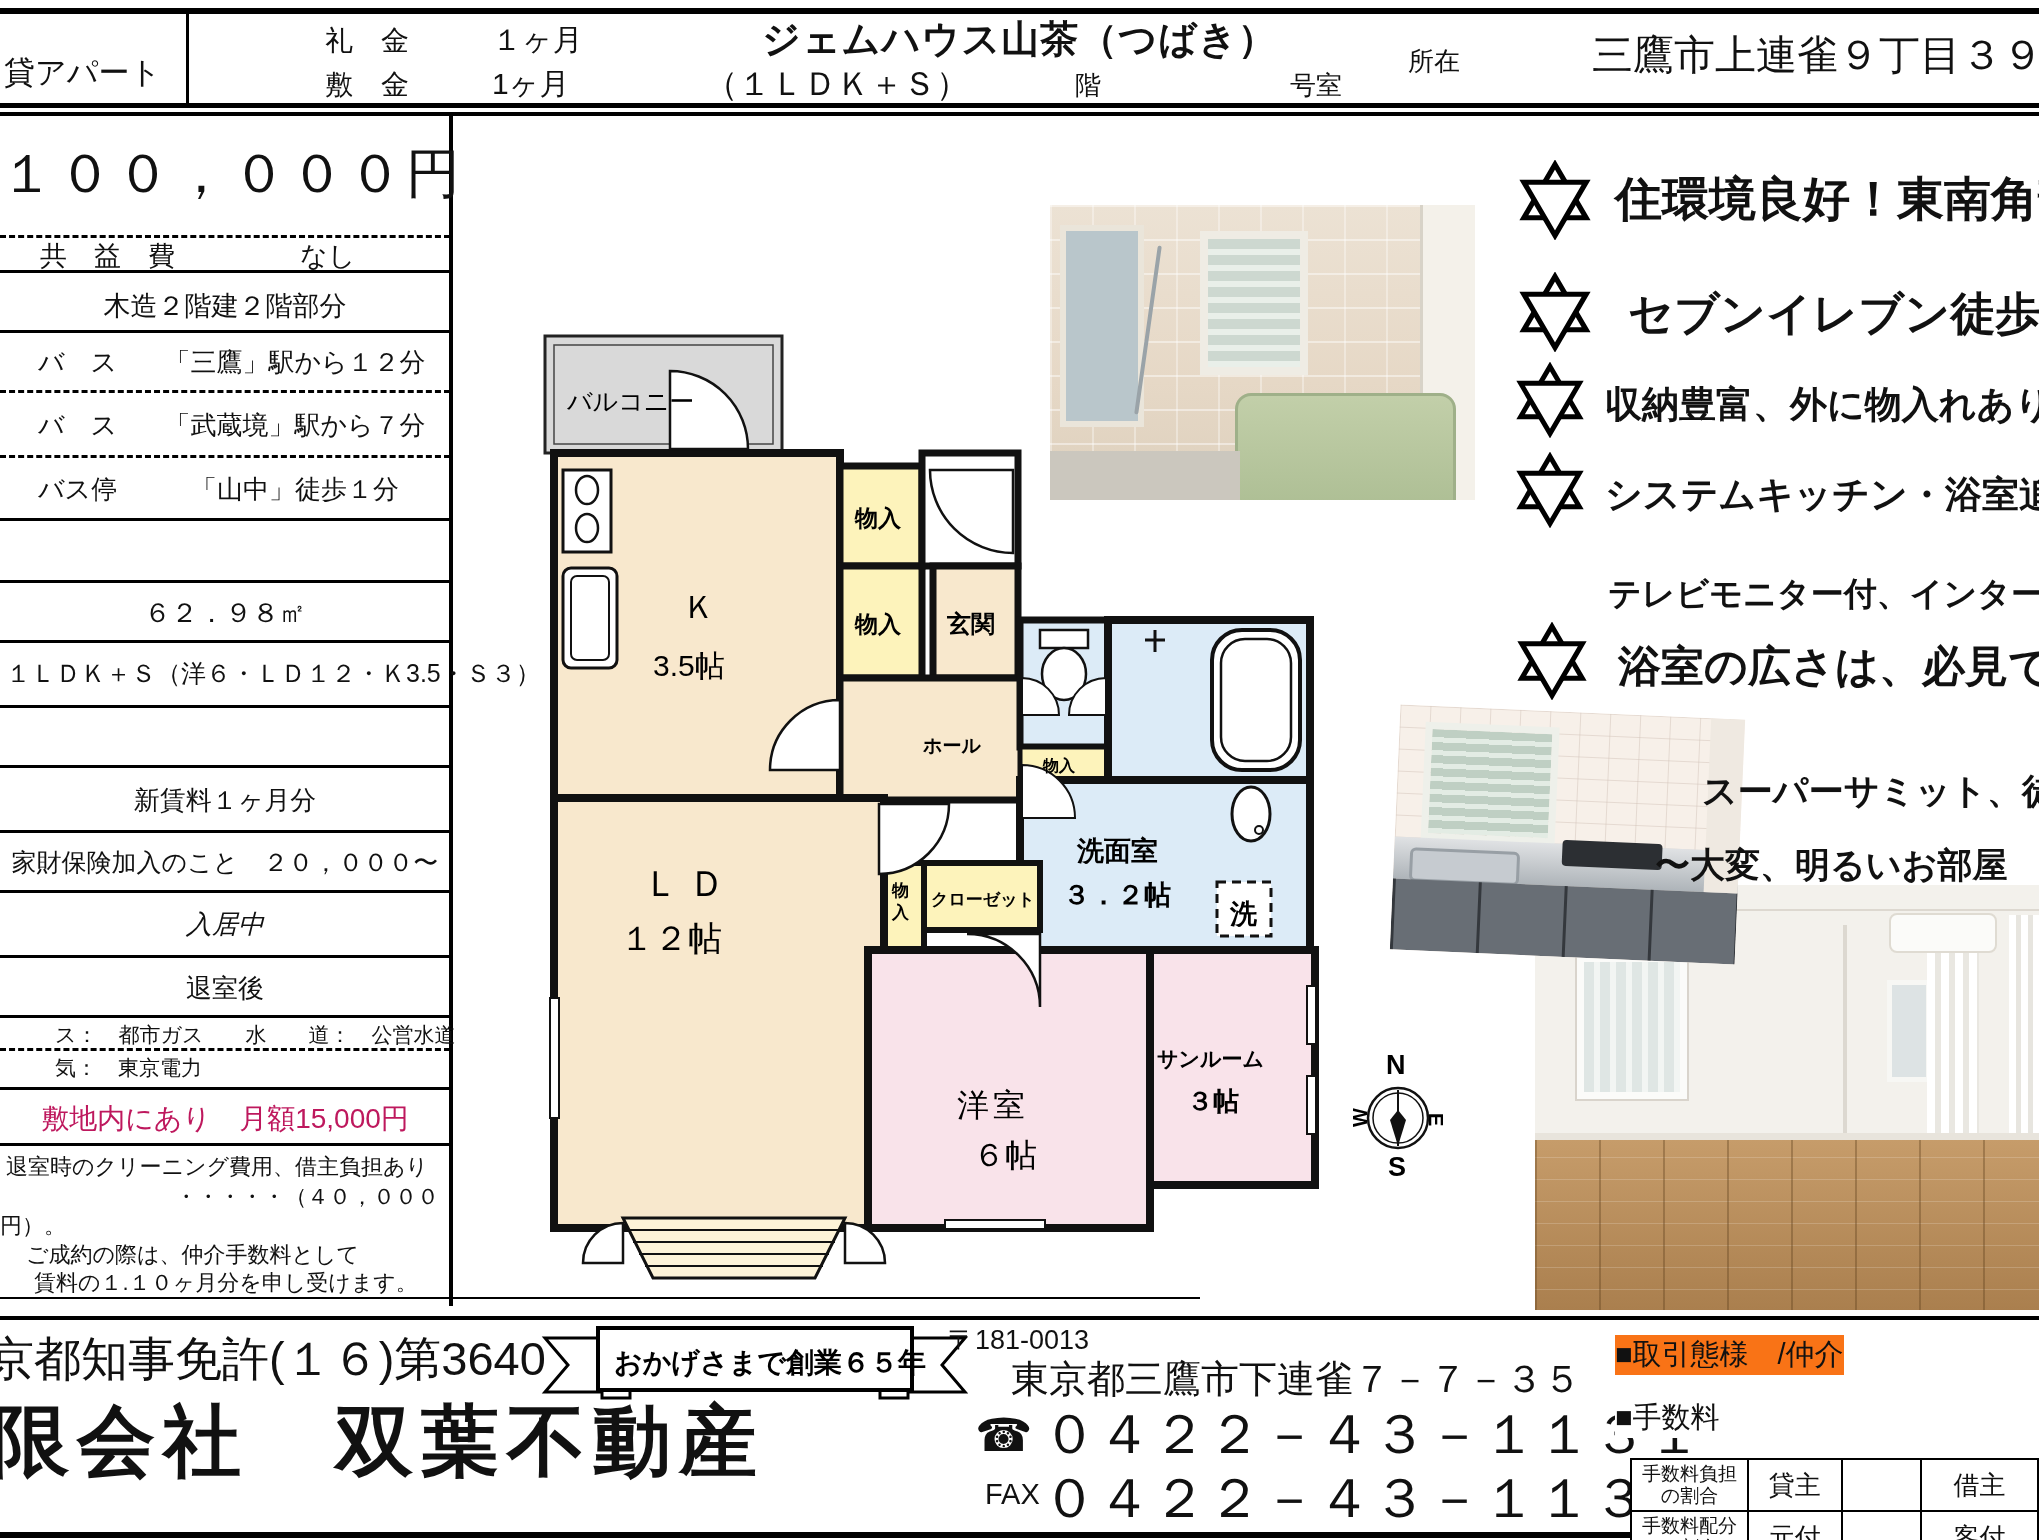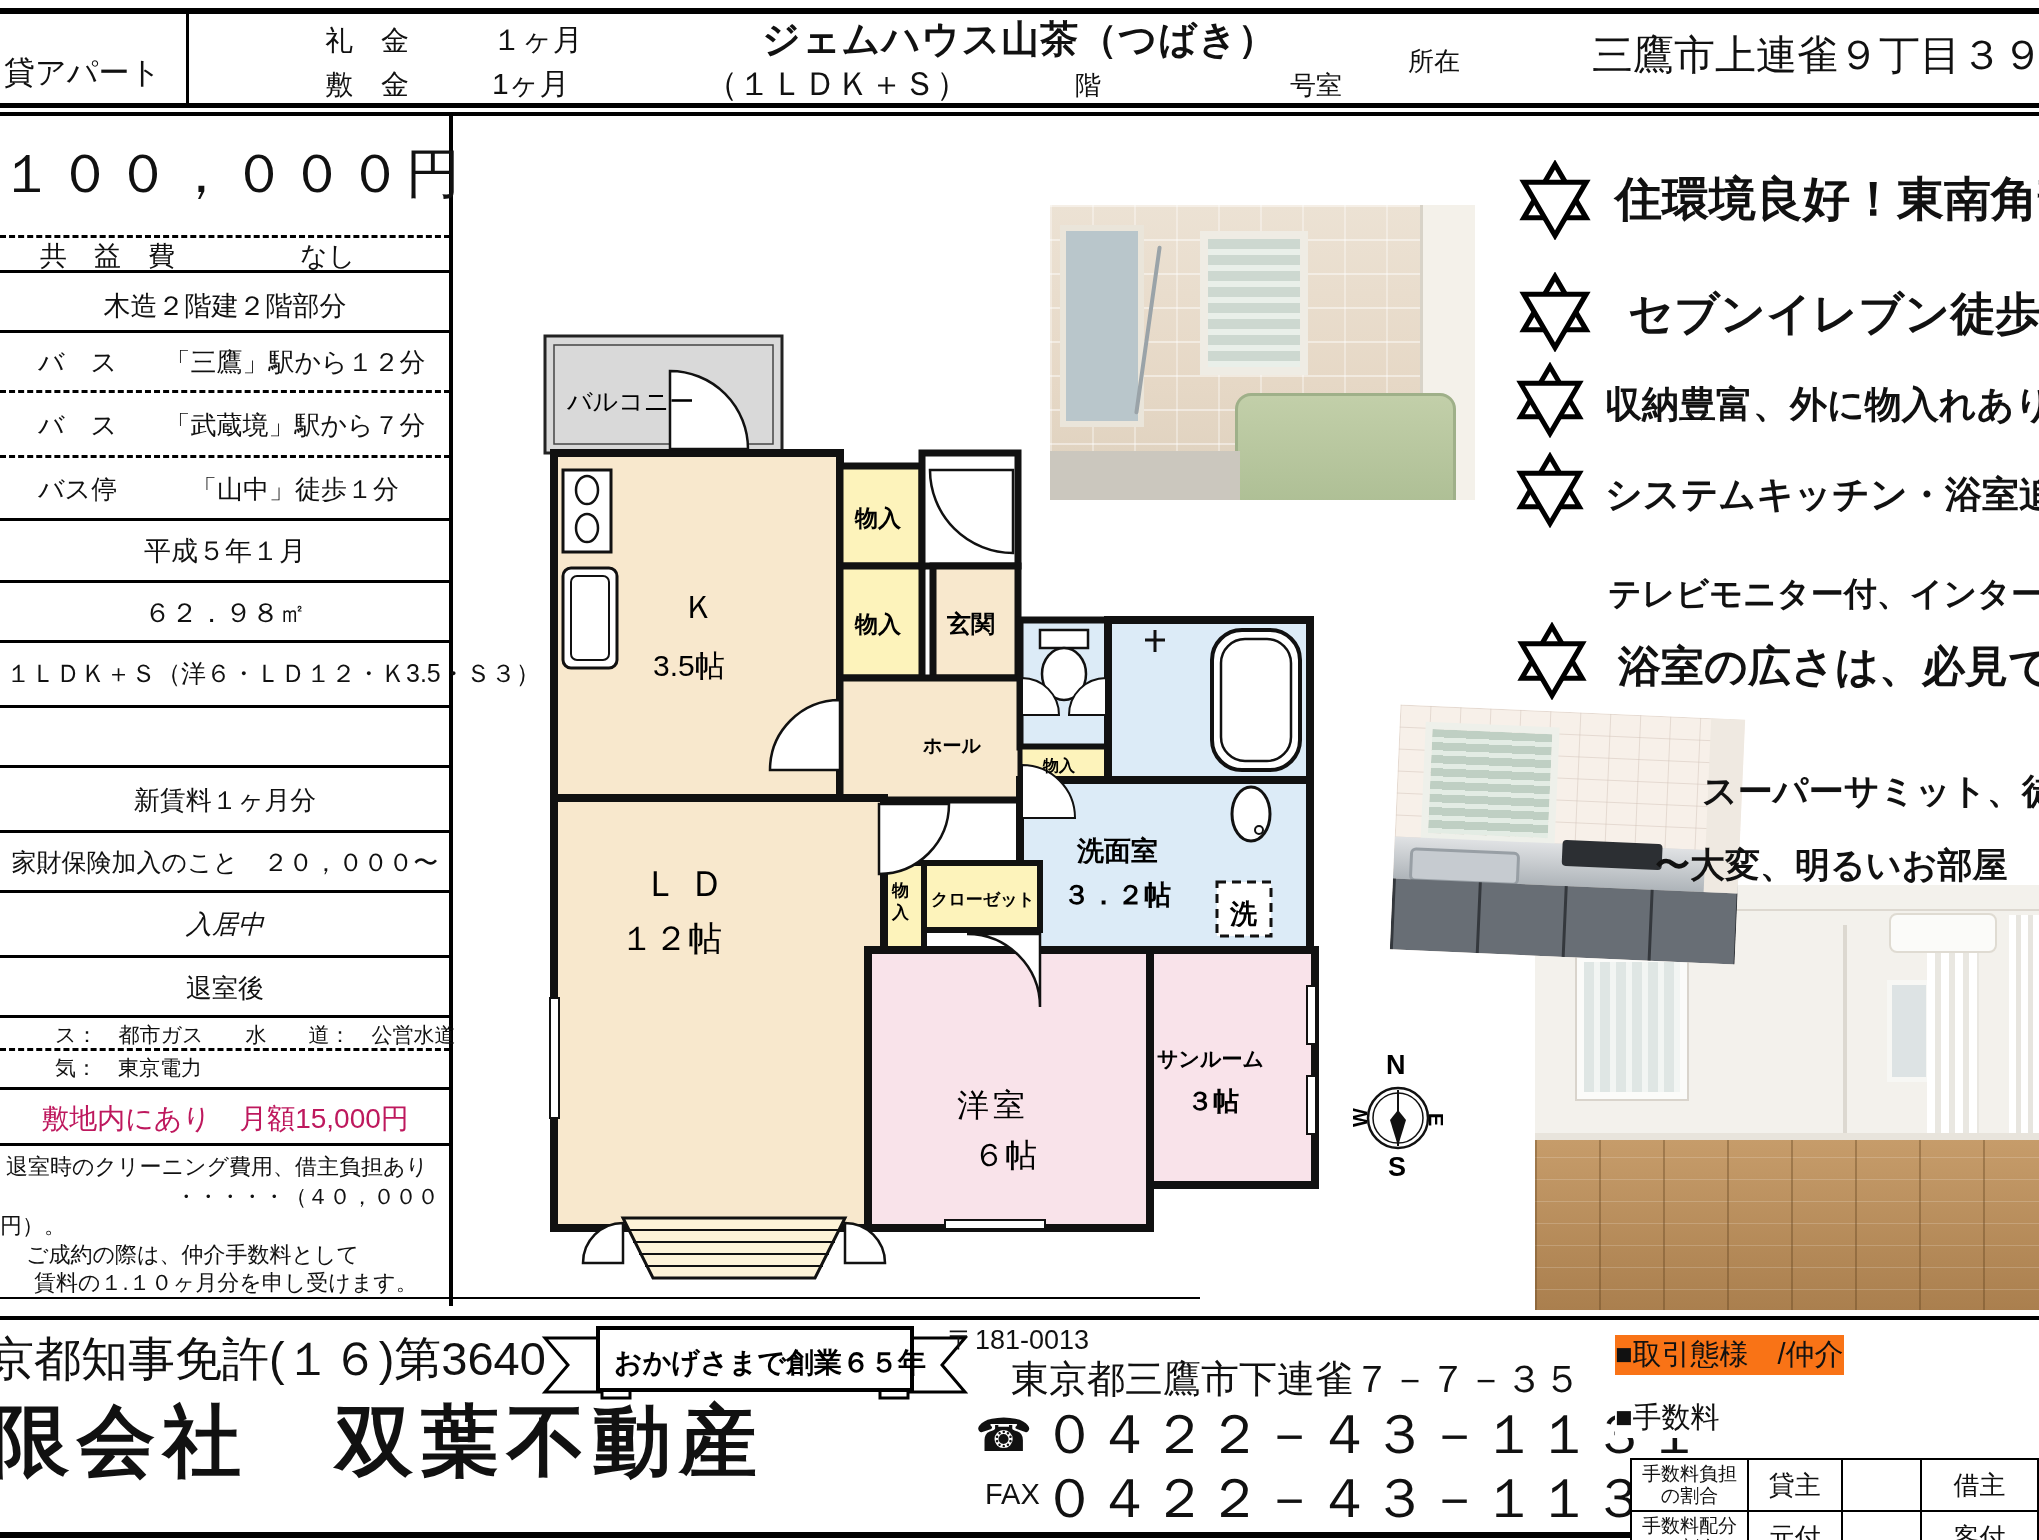--- a/index.html
+++ b/index.html
@@ -54,21 +54,20 @@
   <div class="dashed" style="left:0;top:390px;width:450px;"></div>
 
   <div class="abs" style="left:38px;top:408px;font-size:26px;">バ　ス</div>
   <div class="abs ctr" style="left:150px;top:408px;width:290px;font-size:26px;">「武蔵境」駅から７分</div>
   <div class="dashed" style="left:0;top:455px;width:450px;"></div>
 
   <div class="abs" style="left:38px;top:472px;font-size:26px;">バス停</div>
   <div class="abs ctr" style="left:150px;top:472px;width:290px;font-size:26px;">「山中」徒歩１分</div>
   <div class="line" style="left:0;top:518px;width:450px;height:3px;"></div>
 
-  <div class="abs ctr" style="left:0;top:533px;width:450px;font-size:27px;">平成５年１月</div>
   <div class="line" style="left:0;top:580px;width:450px;height:3px;"></div>
 
   <div class="abs ctr" style="left:0;top:595px;width:450px;font-size:27px;">６２．９８㎡</div>
   <div class="line" style="left:0;top:640px;width:450px;height:3px;"></div>
 
   <div class="abs" style="left:6px;top:657px;font-size:25px;">１ＬＤＫ＋Ｓ（洋６・ＬＤ１２・Ｋ3.5・Ｓ３）</div>
   <div class="line" style="left:0;top:705px;width:450px;height:3px;"></div>
 
   <div class="line" style="left:0;top:765px;width:450px;height:3px;"></div>
 

